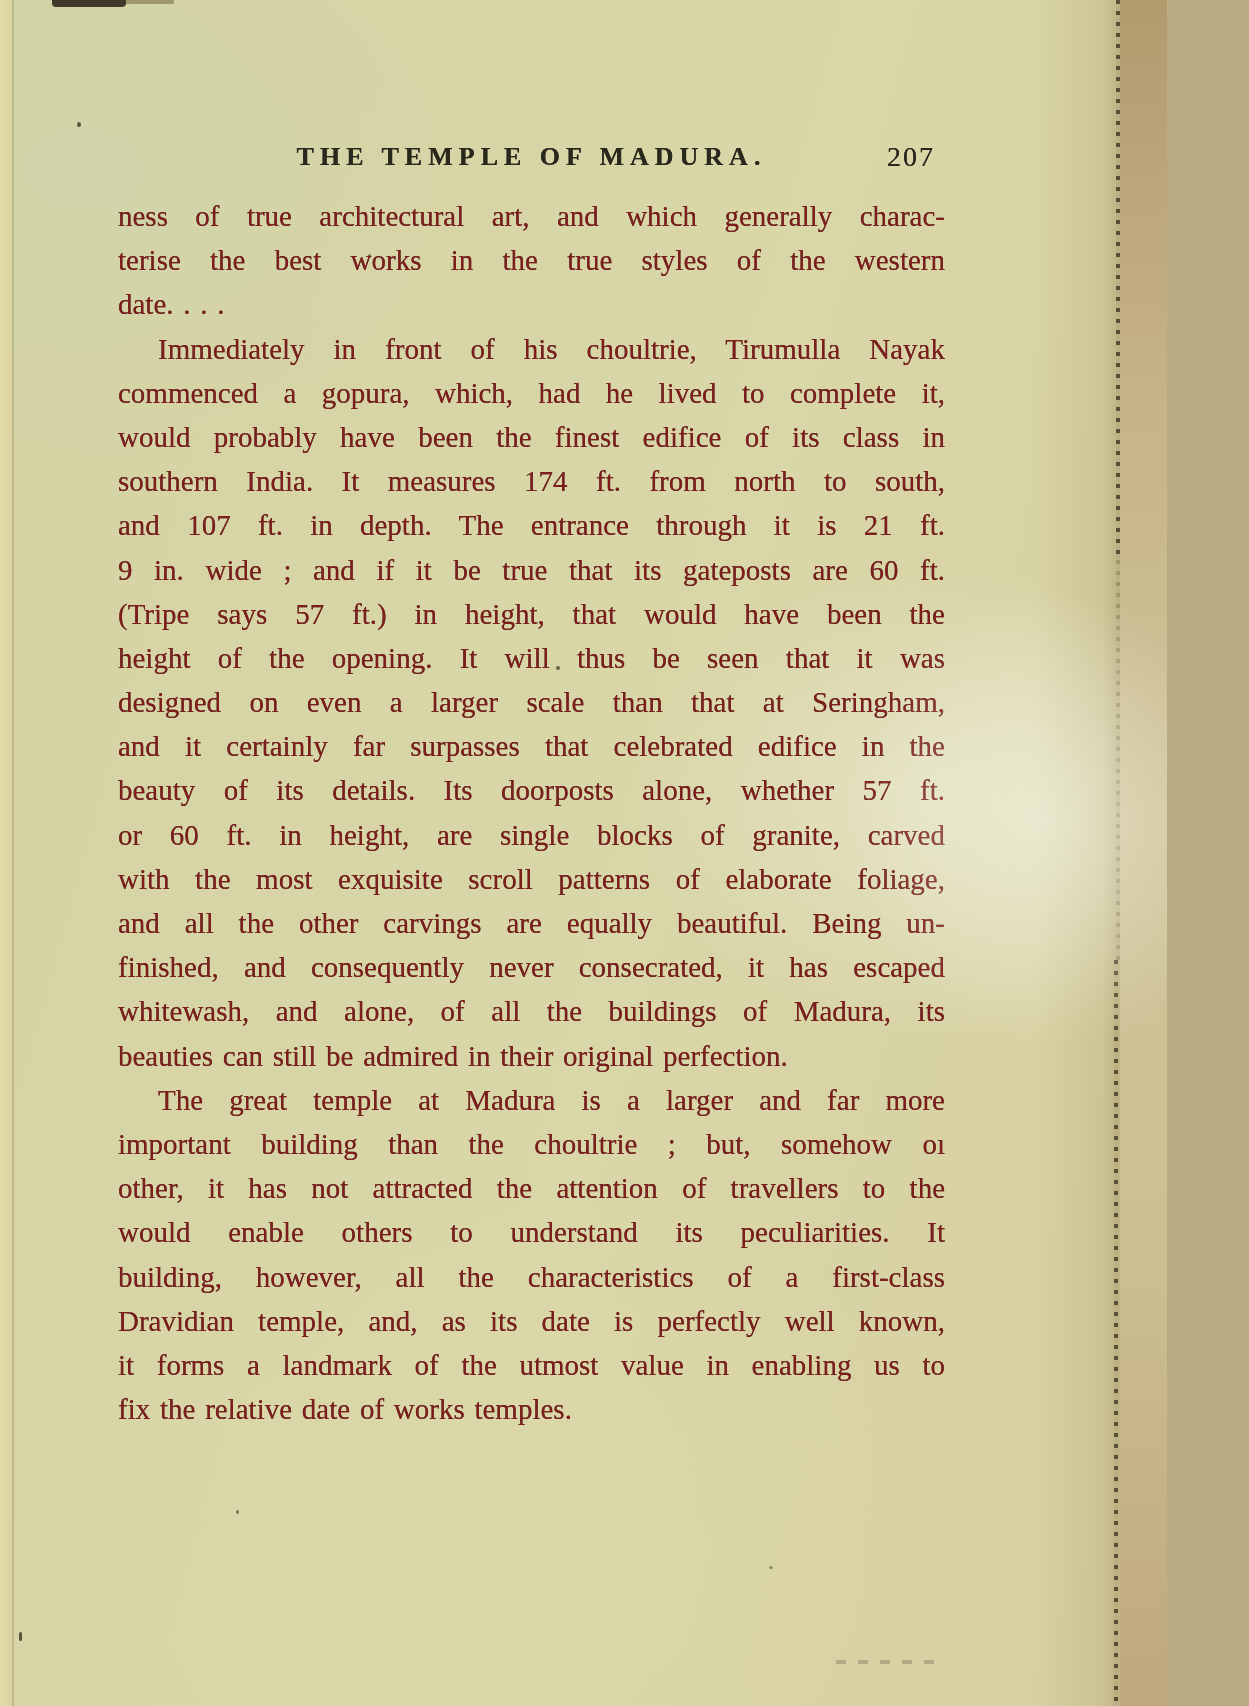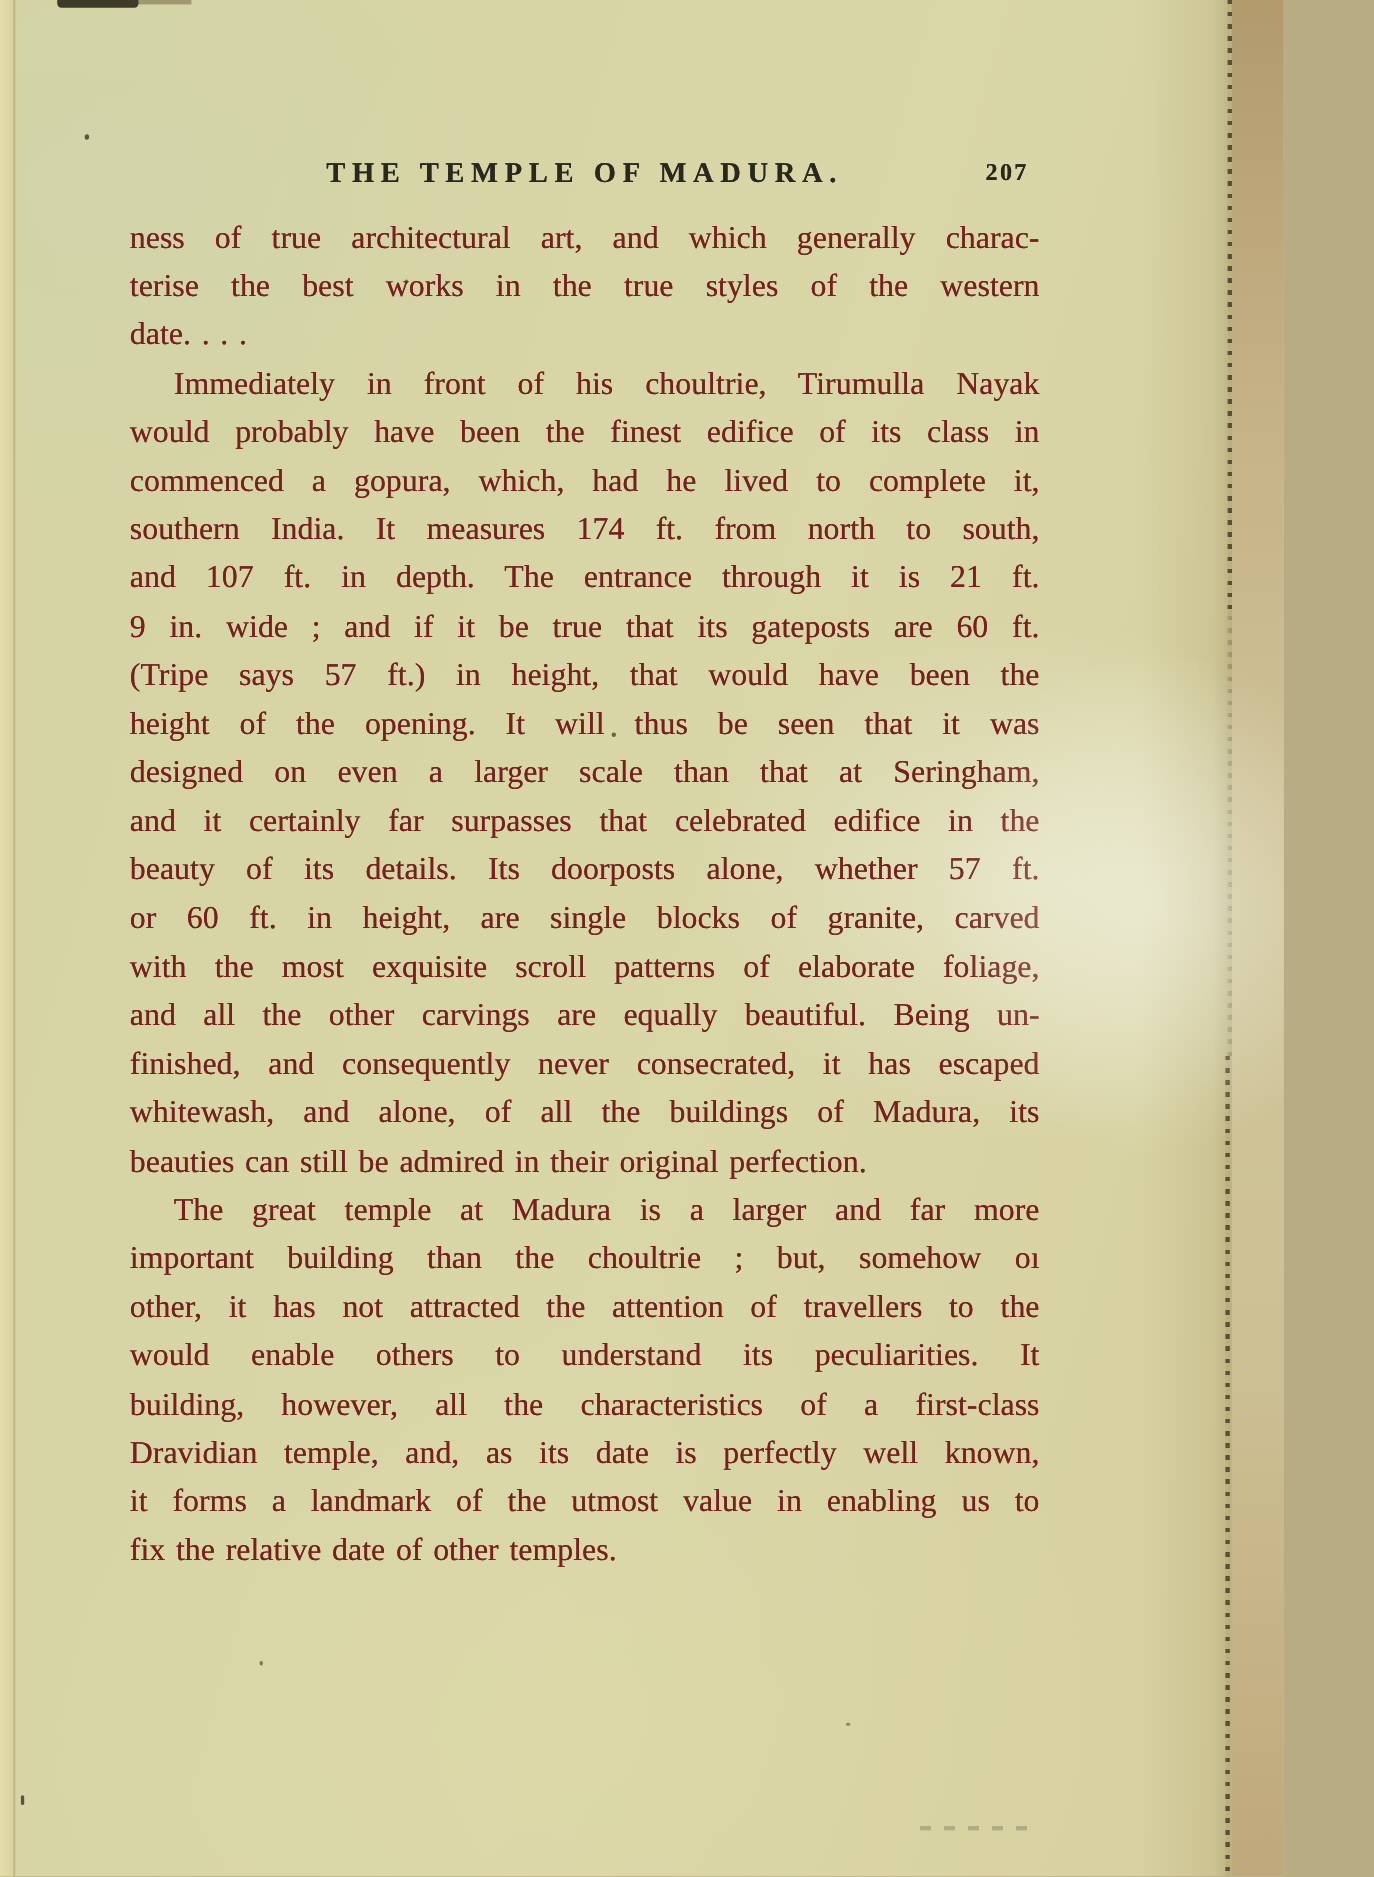--- a/index.html
+++ b/index.html
@@ -40,21 +40,21 @@
   
   .glare{position:absolute;left:850px;top:590px;width:400px;height:460px;z-index:5;
     background:radial-gradient(closest-side,rgba(243,244,229,.5),rgba(243,244,229,0));}
   
   .header{position:absolute;left:118px;top:137px;width:827px;height:44px;z-index:4;
     color:#29281d;}
   .running-title{position:absolute;left:0;right:0;text-align:center;
     font-size:26px;font-weight:700;letter-spacing:6px;line-height:40px;
     text-shadow:0 0 .6px rgba(41,40,29,.9);}
   .page-number{position:absolute;right:10px;top:0;
-    font-size:22px;font-weight:700;letter-spacing:2px;line-height:40px;
+    font-size:28px;font-weight:400;letter-spacing:2px;line-height:40px;
     text-shadow:0 0 .6px rgba(41,40,29,.9);}
   .body{position:absolute;left:118px;top:194px;width:827px;z-index:4;
     font-size:29px;color:#7f1d1d;word-spacing:2.5px;
     text-shadow:0 0 .6px rgba(45,43,32,.85);}
   .line{height:44.2px;line-height:44.2px;text-align:justify;text-align-last:justify;}
   .line.last{text-align-last:left;}
   .line.ind{text-indent:40px;}
   
   .fleck{position:absolute;background:#3a3520;border-radius:50%;}
   .f1{left:77px;top:122px;width:4px;height:5px;opacity:.8;}
@@ -90,22 +90,22 @@
   <div class="header">
     <div class="running-title">THE TEMPLE OF MADURA.</div>
     <div class="page-number">207</div>
   </div>
 
   <div class="body">
       <div class="line">ness of true architectural art, and which generally charac-</div>
       <div class="line">terise the best works in the true styles of the western</div>
       <div class="line last">date. . . .</div>
       <div class="line ind">Immediately in front of his choultrie, Tirumulla Nayak</div>
+      <div class="line">commenced a gopura, which, had he lived to complete it,</div>
       <div class="line">would probably have been the finest edifice of its class in</div>
-      <div class="line">commenced a gopura, which, had he lived to complete it,</div>
       <div class="line">southern India.  It measures 174 ft. from north to south,</div>
       <div class="line">and 107 ft. in depth.  The entrance through it is 21 ft.</div>
       <div class="line">9 in. wide ; and if it be true that its gateposts are 60 ft.</div>
       <div class="line">(Tripe says 57 ft.) in height, that would have been the</div>
       <div class="line">height of the opening.  It will thus be seen that it was</div>
       <div class="line">designed on even a larger scale than that at Seringham,</div>
       <div class="line">and it certainly far surpasses that celebrated edifice in the</div>
       <div class="line">beauty of its details.  Its doorposts alone, whether 57 ft.</div>
       <div class="line">or 60 ft. in height, are single blocks of granite, carved</div>
       <div class="line">with the most exquisite scroll patterns of elaborate foliage,</div>
@@ -113,21 +113,21 @@
       <div class="line">finished, and consequently never consecrated, it has escaped</div>
       <div class="line">whitewash, and alone, of all the buildings of Madura, its</div>
       <div class="line last">beauties can still be admired in their original perfection.</div>
       <div class="line ind">The great temple at Madura is a larger and far more</div>
       <div class="line">important building than the choultrie ; but, somehow oı</div>
       <div class="line">other, it has not attracted the attention of travellers to the</div>
       <div class="line">would enable others to understand its peculiarities.  It</div>
       <div class="line">building, however, all the characteristics of a first-class</div>
       <div class="line">Dravidian temple, and, as its date is perfectly well known,</div>
       <div class="line">it forms a landmark of the utmost value in enabling us to</div>
-      <div class="line last">fix the relative date of other temples.</div>
+      <div class="line last">fix the relative date of works temples.</div>
     </div>
 
   <div class="glare"></div>
   <div class="fleck f1"></div>
   <div class="fleck f2"></div>
   <div class="fleck f3"></div>
   <div class="fleck f4"></div>
   <div class="fleck f5"></div>
   <div class="fleck f6"></div>
   <div class="dashes"></div>

